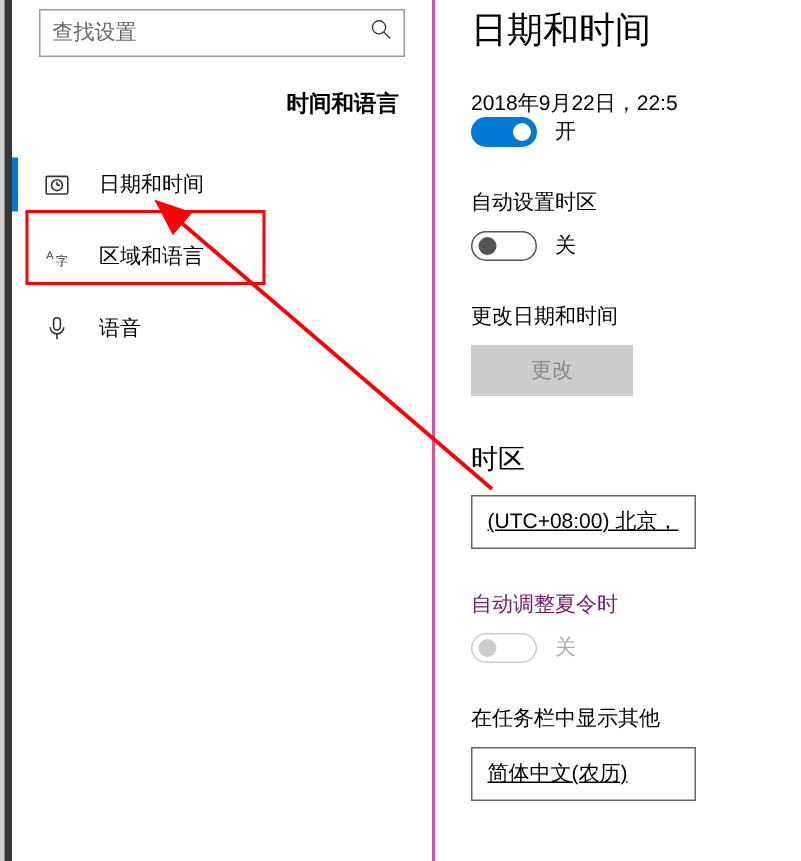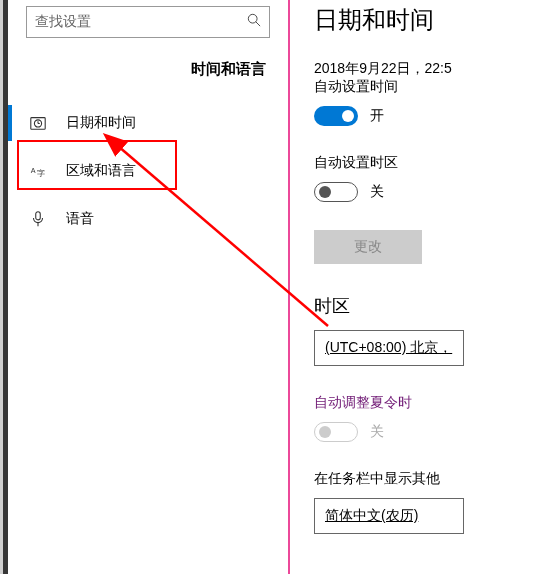--- a/index.html
+++ b/index.html
@@ -248,36 +248,36 @@
     <span class="label">语音</span>
   </div>
 
   <div class="highlight-box" style="left:9px; top:140px; width:160px; height:50px;"></div>
 </div>
 
 <div class="main">
   <div class="page-title">日期和时间</div>
   <div class="datetime-text">2018年9月22日，22:5</div>
 
-  <div class="setting-label">自动设置时间</div>
   <div class="toggle-row">
     <div class="toggle on">
       <div class="toggle-knob"></div>
     </div>
     <span class="toggle-text">开</span>
   </div>
 
   <div class="setting-label">自动设置时区</div>
   <div class="toggle-row">
     <div class="toggle off">
       <div class="toggle-knob"></div>
     </div>
     <span class="toggle-text">关</span>
   </div>
 
+  <div class="setting-label">更改日期和时间</div>
   <button class="change-btn">更改</button>
 
   <div class="subsection-title">时区</div>
   <div class="dropdown">(UTC+08:00) 北京，</div>
 
   <div class="setting-label disabled">自动调整夏令时</div>
   <div class="toggle-row">
     <div class="toggle disabled">
       <div class="toggle-knob"></div>
     </div>

